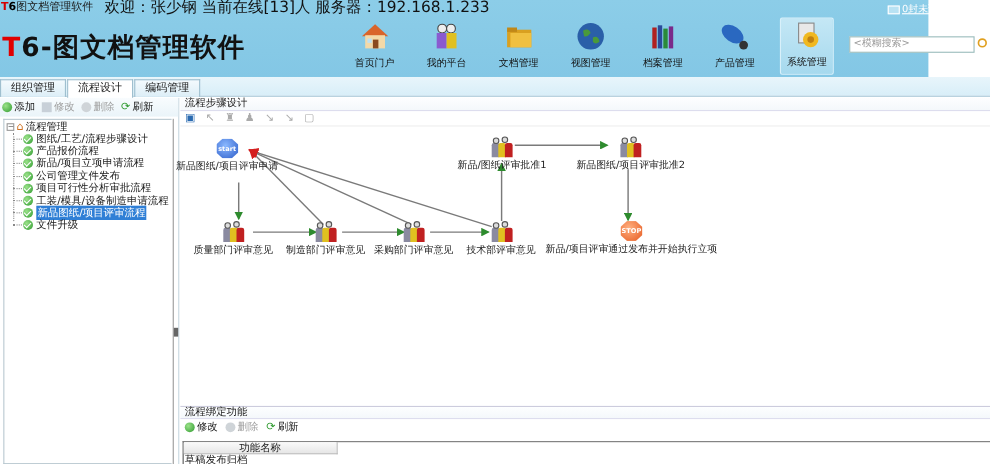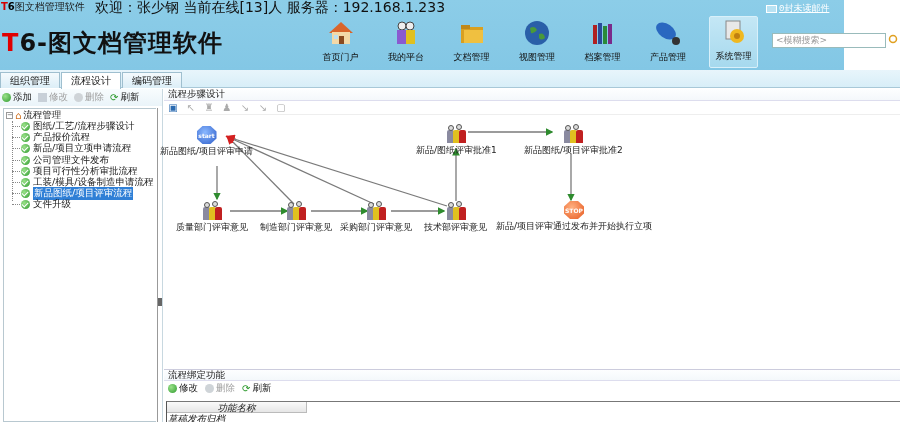--- a/index.html
+++ b/index.html
@@ -11,21 +11,21 @@
   
   .header {
     position: absolute; left: 0; top: 0; width: 844px; height: 70px;
     background: linear-gradient(#8ccde8, #83c7e5);
   }
   .titlebar { position: absolute; left: 0; top: 0; height: 14px; width: 900px; font-size: 10px; line-height: 14px; }
   .titlebar .app-title { position: absolute; left: 1px; top: 0; font-size: 10px; }
   .titlebar .app-title b { color: #d40000; font-weight: bold; }
   .titlebar .app-title span.six { color: #000; font-weight: bold; }
   .titlebar .welcome { position: absolute; left: 95px; top: 0; font-size: 14px; color: #111; }
-  .titlebar .mail { position: absolute; left: 766px; top: 2px; font-size: 9px; color: #fff; text-decoration: underline; display: flex; align-items: center; gap: 2px; font-family: Liberation Mono, monospace; }
+  .titlebar .mail { position: absolute; left: 807px; top: 2px; font-size: 9px; color: #fff; text-decoration: underline; display: flex; align-items: center; gap: 2px; }
   .titlebar .mail .env { width: 11px; height: 8px; border: 1px solid #fff; background: #b9e2f3; display: inline-block; }
   .titlebar .winbtn { position: absolute; top: 2px; width: 10px; height: 9px; color: #fff; font-size: 9px; line-height: 9px; text-align: center; }
   .logo { position: absolute; left: 2px; top: 27px; font-size: 24px; font-weight: bold; letter-spacing: 1px; color: #111; font-family: "DejaVu Sans", sans-serif; }
   .logo .t { color: #e00000; }
   .nav { position: absolute; left: 316px; top: 16px; display: flex; gap: 16px; }
   .nav-item { width: 49px; height: 52px; display: flex; flex-direction: column; align-items: center; justify-content: flex-end; padding-bottom: 4px; margin-right: 0.5px; font-size: 9px; color: #111; cursor: pointer; }
   .nav-item.active { background: linear-gradient(#c4e7f5, #a6d9ee); border: 1px solid #d8f0fa; border-radius: 2px; }
   .nav-item .ico { width: 28px; height: 28px; margin-bottom: 4px; position: relative; }
   .search { position: absolute; left: 772px; top: 33px; width: 114px; height: 15px; background: #fff; border: 1px solid #9bb; font-size: 9px; color: #999; padding-left: 3px; line-height: 13px; }
   .search-btn { position: absolute; left: 888px; top: 33px; width: 10px; height: 14px; }
@@ -62,21 +62,21 @@
   .node .lbl { font-size: 9px; white-space: nowrap; color: #222; margin-top: 1px; }
   .people { width: 20px; height: 22px; position: relative; }
   .people span { position: absolute; bottom: 0; width: 7px; height: 13px; border-radius: 2px 2px 0 0; }
   .people span.h { width: 6px; height: 6px; border-radius: 50%; background: #ddd; border: 1px solid #555; }
   .start, .stop { width: 20px; height: 18px; display: flex; align-items: center; justify-content: center; font-size: 6px; font-weight: bold; color: #fff; clip-path: polygon(30% 0,70% 0,100% 30%,100% 70%,70% 100%,30% 100%,0 70%,0 30%); }
   .start { background: radial-gradient(circle at 40% 35%, #8ab8ff, #2c5cc8); }
   .stop { background: radial-gradient(circle at 40% 35%, #ffb080, #e65a20); }
   .bottom-panel { position: absolute; left: 0; top: 280px; width: 736px; height: 53px; }
   .bottom-panel .sec-title-wrap { border-top: 1px solid #ccd; }
   .bottom-toolbar { height: 15px; display: flex; align-items: center; gap: 7px; padding-left: 4px; font-size: 9.5px; }
-  .grid { position: absolute; left: 2px; top: 32px; width: 734px; height: 21px; border-left: 1px solid #555; border-top: 1px solid #777; font-style: italic; }
+  .grid { position: absolute; left: 2px; top: 32px; width: 734px; height: 21px; border-left: 1px solid #555; border-top: 1px solid #777; }
   .grid-head { width: 140px; height: 11px; background: linear-gradient(#fafafa, #e6e6e6); border-right: 1px solid #bbb; border-bottom: 1px solid #bbb; font-size: 9.5px; text-align: center; line-height: 11px; }
   .grid-row { height: 10px; font-size: 9.5px; line-height: 12px; padding-left: 1px; overflow: hidden; }
 </style>
 </head>
 <body>
 
 <div class="header">
   <div class="titlebar">
     <div class="app-title">
       <b>T</b><span class="six">6</span><span>图文档管理软件</span>

